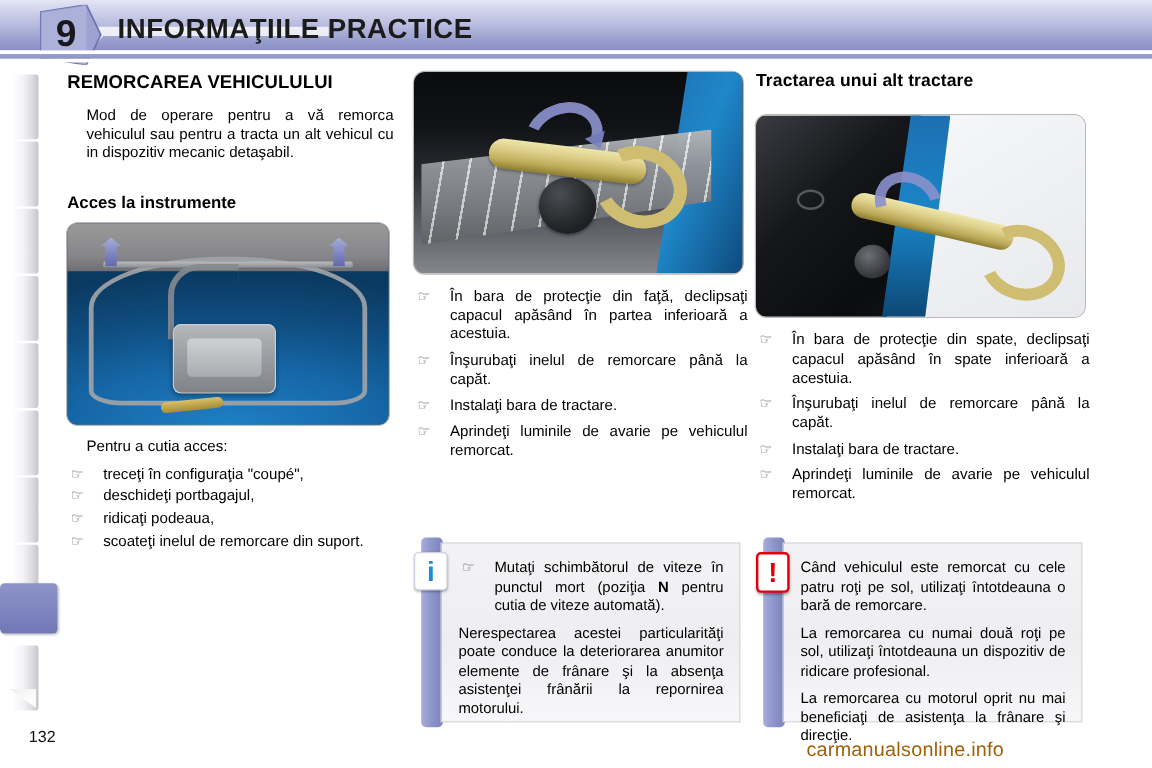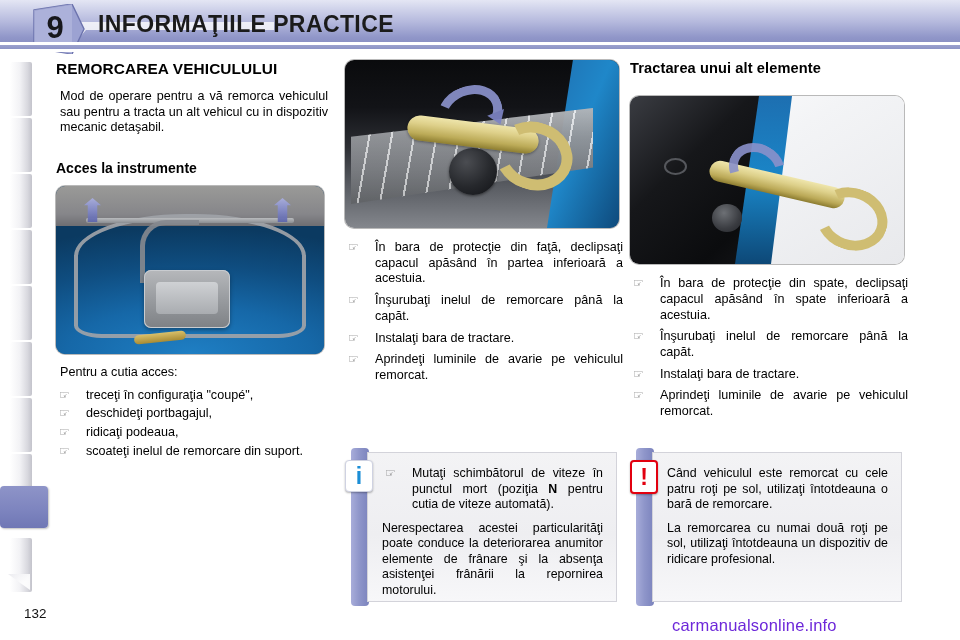--- a/index.html
+++ b/index.html
@@ -115,21 +115,21 @@
   h2.sec-title.big {
     font-size: 15.4px;
   }
   h3.sub-title {
     margin: 0 0 9px 0;
     font-size: 14px;
     font-weight: bold;
     line-height: 1.2;
   }
   p.body {
-    margin: 0 0 9px 4px;
+    margin: 0 0 9px 16px;
     font-size: 12.6px;
     line-height: 1.25;
     text-align: justify;
   }
   p.body.nojust { text-align: left; }
 
   
   ul.hand {
     list-style: none;
     margin: 0;
@@ -421,21 +421,21 @@
   .page-number {
     position: absolute;
     left: 24px; top: 606px;
     font-size: 13.4px;
     color: #111;
   }
   .watermark {
     position: absolute;
     left: 672px; top: 616px;
     font-size: 16.5px;
-    color: #6d28d9;
+    color: #a16207;
     letter-spacing: 0.2px;
     text-align: right;
   }
   .corner-fold {
     position: absolute;
     left: 8px; top: 574px;
     width: 22px; height: 16px;
     background: linear-gradient(135deg, #e9e9ee 0%, #ffffff 65%);
     clip-path: polygon(0 0, 100% 0, 100% 100%);
     opacity: 0.9;
@@ -542,21 +542,21 @@
       <span>Instalaţi bara de tractare.</span>
     </li>
     <li>
       <span class="hand-marker">☞</span>
       <span>Aprindeţi luminile de avarie pe vehiculul remorcat.</span>
     </li>
   </ul>
 </div>
 
 <div class="col col-right">
-  <h2 class="sec-title">Tractarea unui alt elemente</h2>
+  <h2 class="sec-title">Tractarea unui alt tractare</h2>
 
   <div class="photo photo-wide" style="margin-top:19px;">
     <div class="hook-bg-rear"></div>
     <div class="rear-body"></div>
     <div class="rear-blue"></div>
     <div class="rear-dot"></div>
     <div class="rear-capdangle"></div>
     <div class="rear-shaft"></div>
     <div class="rear-eye"></div>
     <div class="rear-arrow"></div>
@@ -594,19 +594,20 @@
     <p>Nerespectarea acestei particularităţi poate conduce la deteriorarea anumitor elemente de frânare şi la absenţa asistenţei frânării la repornirea motorului.</p>
   </div>
   <div class="callout-icon info">i</div>
 </div>
 
 <div class="callout" id="callout-warn">
   <div class="callout-spine"></div>
   <div class="callout-body">
     <p>Când vehiculul este remorcat cu cele patru roţi pe sol, utilizaţi întotdeauna o bară de remorcare.</p>
     <p>La remorcarea cu numai două roţi pe sol, utilizaţi întotdeauna un dispozitiv de ridicare profesional.</p>
+    <p>La remorcarea cu motorul oprit nu mai beneficiaţi de asistenţa la frânare şi direcţie.</p>
   </div>
   <div class="callout-icon warn">!</div>
 </div>
 
 <div class="corner-fold"></div>
 <div class="page-number">132</div>
 <div class="watermark">carmanualsonline.info</div>
 
 </body></html>

